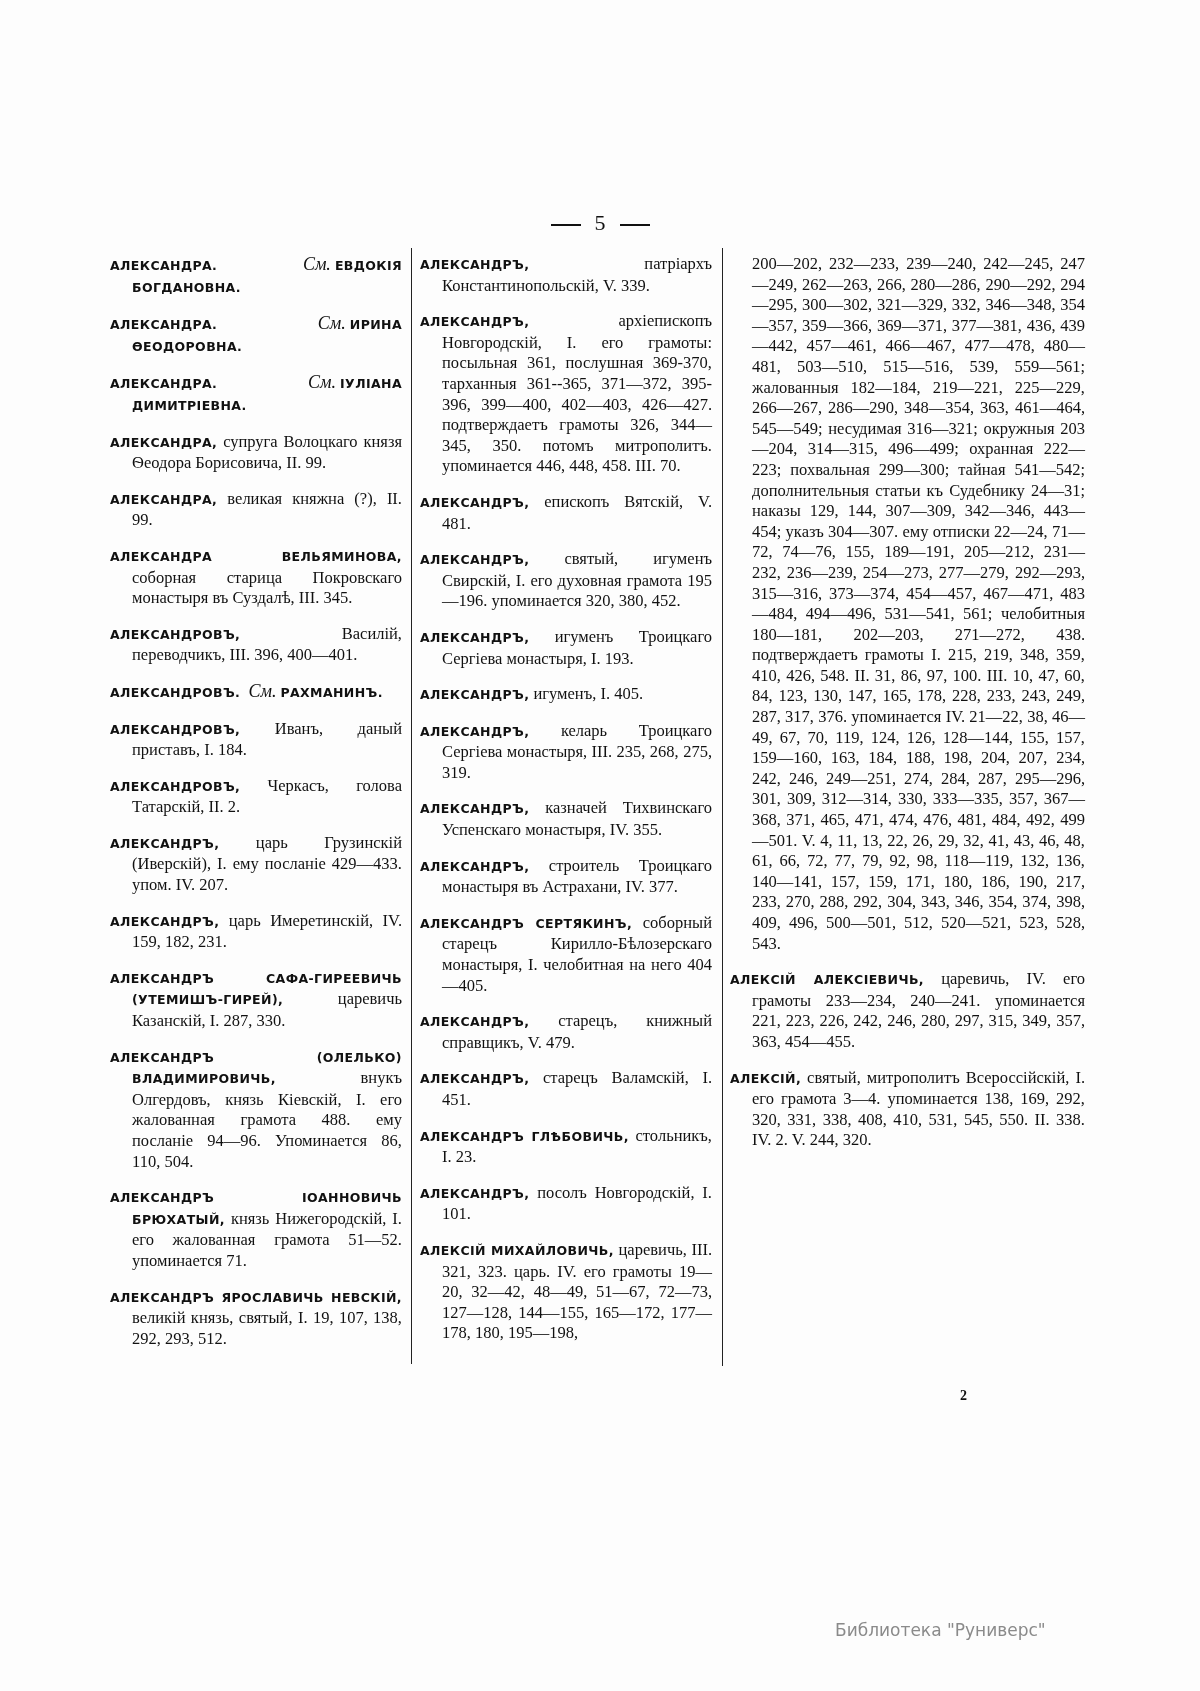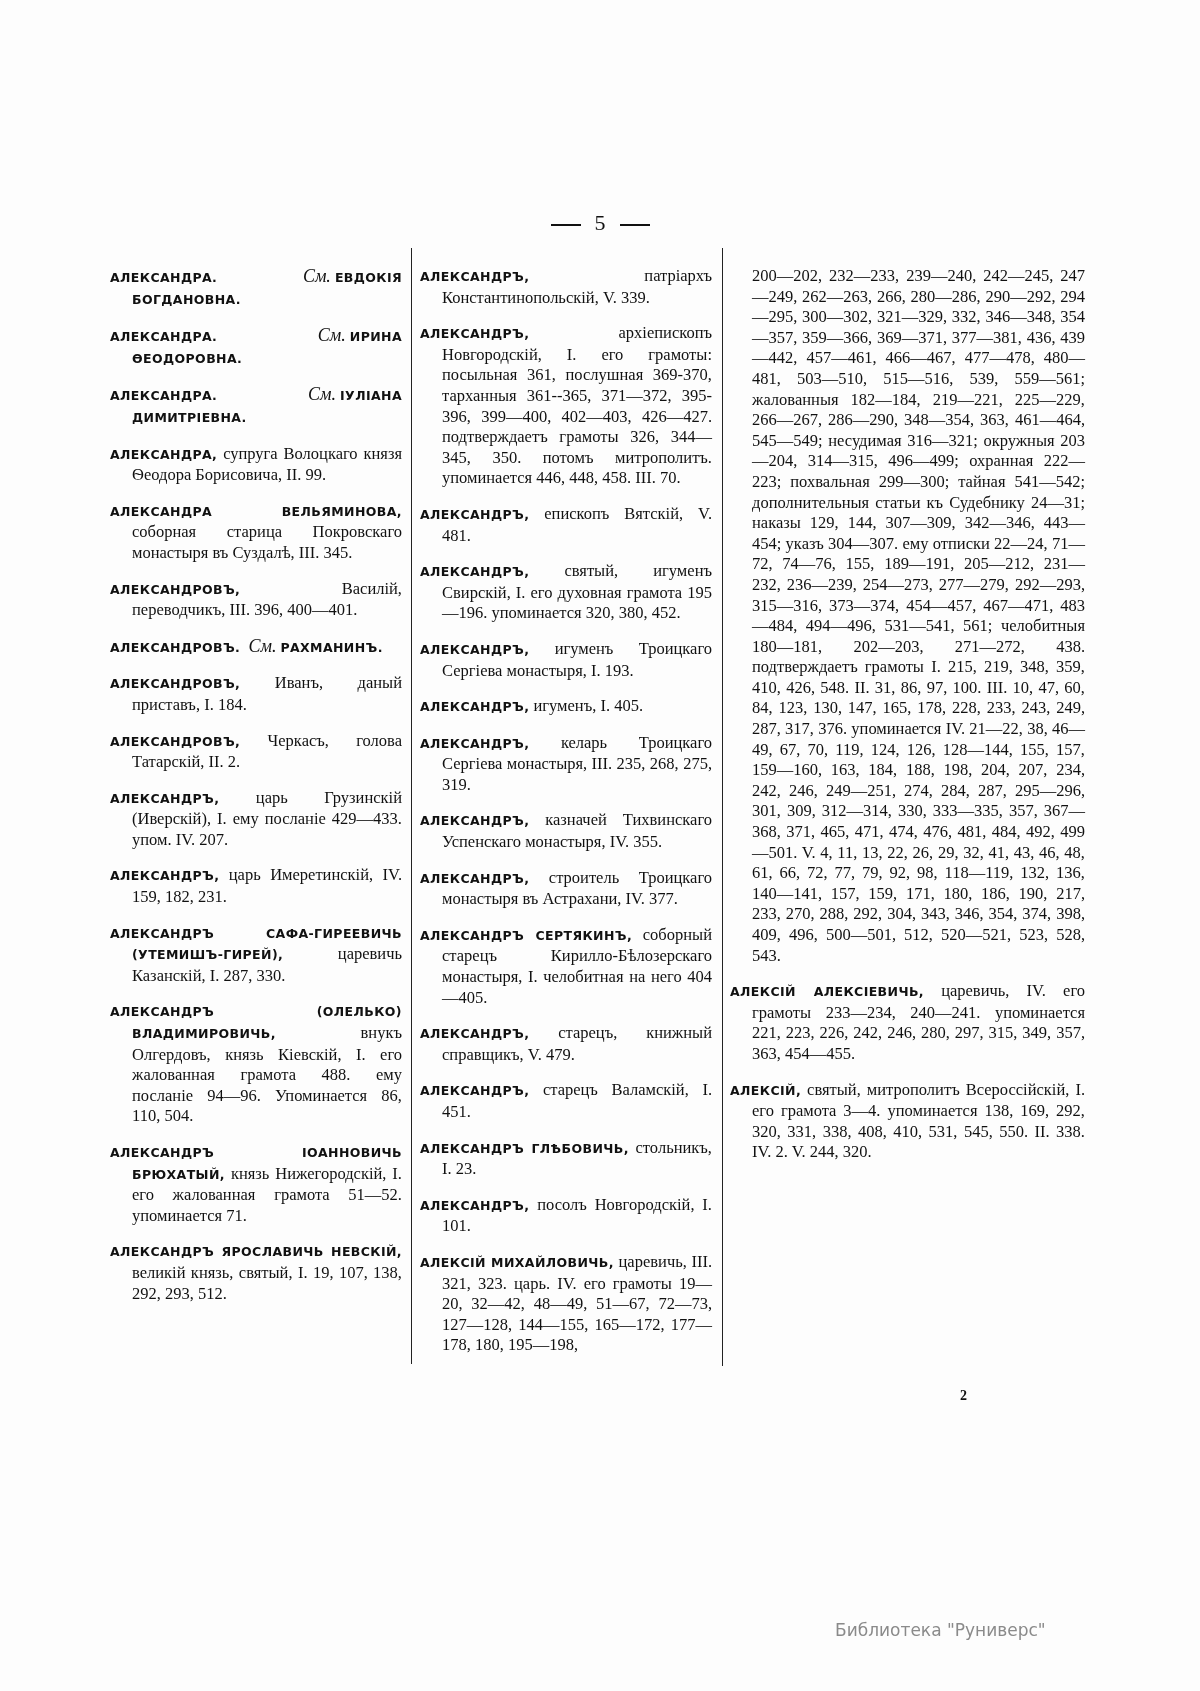--- a/index.html
+++ b/index.html
@@ -14,21 +14,21 @@
   }
   .page-number .dash { display: inline-block; width: 30px; border-top: 2px solid #111; vertical-align: middle; margin: 0 14px; }
   .columns { position: absolute; top: 254px; left: 110px; width: 975px; height: 1350px; }
   .col { position: absolute; top: 0; font-family: "Liberation Serif", serif; font-size: 16.5px; line-height: 20.6px; text-align: justify; }
   .col1 { left: 0; width: 292px; }
   .col2 { left: 310px; width: 292px; }
   .col3 { left: 620px; width: 355px; }
   .rule { position: absolute; top: -6px; width: 1px; background: #222; }
   .rule1 { left: 301px; height: 1116px; }
   .rule2 { left: 612px; height: 1118px; }
-  .entry { margin: 12px 0 15px 0; padding-left: 22px; text-indent: -22px; }
+  .entry { margin: 0 0 15px 0; padding-left: 22px; text-indent: -22px; }
   .entry.cont { padding-left: 22px; text-indent: 0; }
   .head {
     font-family: "DejaVu Sans", sans-serif; font-weight: bold; font-size: 12.5px;
     letter-spacing: 0.4px; text-transform: none;
   }
   .see { font-style: italic; font-size: 18px; margin: 0 4px; }
   .signature { position: absolute; top: 1388px; left: 960px; font-family: "Liberation Serif", serif; font-size: 14px; font-weight: bold; }
   .watermark {
     position: absolute; top: 1620px; left: 835px;
     font-family: "DejaVu Sans", sans-serif; font-size: 17px; color: #8a8a8a;
@@ -40,20 +40,21 @@
 <div class="page-number">
   <span class="dash"></span><span>5</span><span class="dash"></span>
 </div>
 
 <div class="columns">
   <div class="col col1">
       <p class="entry"><span class="head">АЛЕКСАНДРА.</span> <span class="see">См.</span><span class="head">ЕВДОКІЯ БОГДАНОВНА.</span></p>
       <p class="entry"><span class="head">АЛЕКСАНДРА.</span> <span class="see">См.</span><span class="head">ИРИНА ѲЕОДОРОВНА.</span></p>
       <p class="entry"><span class="head">АЛЕКСАНДРА.</span> <span class="see">См.</span><span class="head">ІУЛІАНА ДИМИТРІЕВНА.</span></p>
       <p class="entry"><span class="head">АЛЕКСАНДРА,</span> <span>супруга Волоцкаго князя Ѳеодора Борисовича, II. 99.</span></p>
+      <p class="entry"><span class="head">АЛЕКСАНДРА,</span> <span>великая княжна (?), II. 99.</span></p>
       <p class="entry"><span class="head">АЛЕКСАНДРА ВЕЛЬЯМИНОВА,</span> <span>соборная старица Покровскаго монастыря въ Суздалѣ, III. 345.</span></p>
       <p class="entry"><span class="head">АЛЕКСАНДРОВЪ,</span> <span>Василій, переводчикъ, III. 396, 400—401.</span></p>
       <p class="entry"><span class="head">АЛЕКСАНДРОВЪ.</span> <span class="see">См.</span><span class="head">РАХМАНИНЪ.</span></p>
       <p class="entry"><span class="head">АЛЕКСАНДРОВЪ,</span> <span>Иванъ, даный приставъ, I. 184.</span></p>
       <p class="entry"><span class="head">АЛЕКСАНДРОВЪ,</span> <span>Черкасъ, голова Татарскій, II. 2.</span></p>
       <p class="entry"><span class="head">АЛЕКСАНДРЪ,</span> <span>царь Грузинскій (Иверскій), I. ему посланіе 429—433. упом. IV. 207.</span></p>
       <p class="entry"><span class="head">АЛЕКСАНДРЪ,</span> <span>царь Имеретинскій, IV. 159, 182, 231.</span></p>
       <p class="entry"><span class="head">АЛЕКСАНДРЪ САФА-ГИРЕЕВИЧЬ (УТЕМИШЪ-ГИРЕЙ),</span> <span>царевичь Казанскій, I. 287, 330.</span></p>
       <p class="entry"><span class="head">АЛЕКСАНДРЪ (ОЛЕЛЬКО) ВЛАДИМИРОВИЧЬ,</span> <span>внукъ Олгердовъ, князь Кіевскій, I. его жалованная грамота 488. ему посланіе 94—96. Упоминается 86, 110, 504.</span></p>
       <p class="entry"><span class="head">АЛЕКСАНДРЪ ІОАННОВИЧЬ БРЮХАТЫЙ,</span> <span>князь Нижегородскій, I. его жалованная грамота 51—52. упоминается 71.</span></p>

